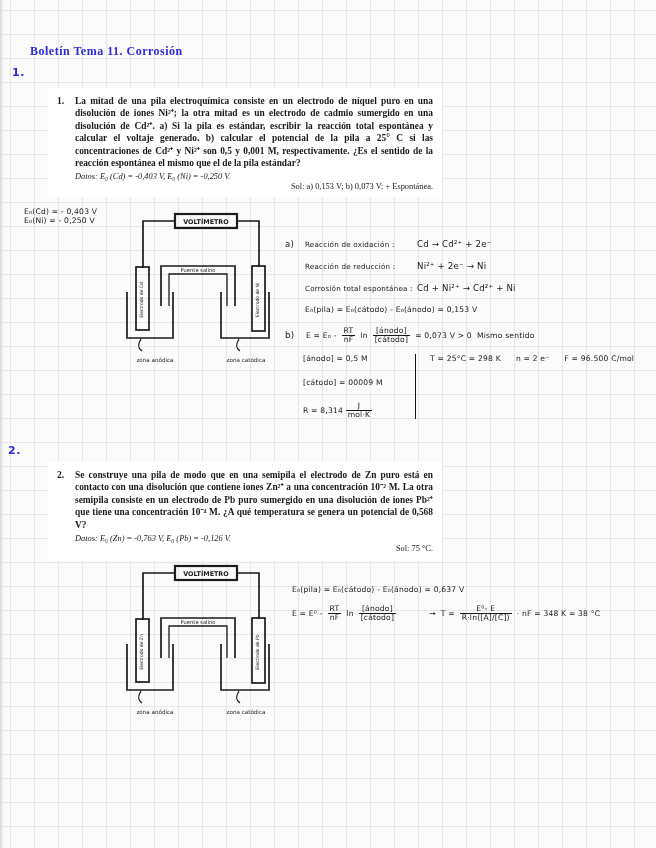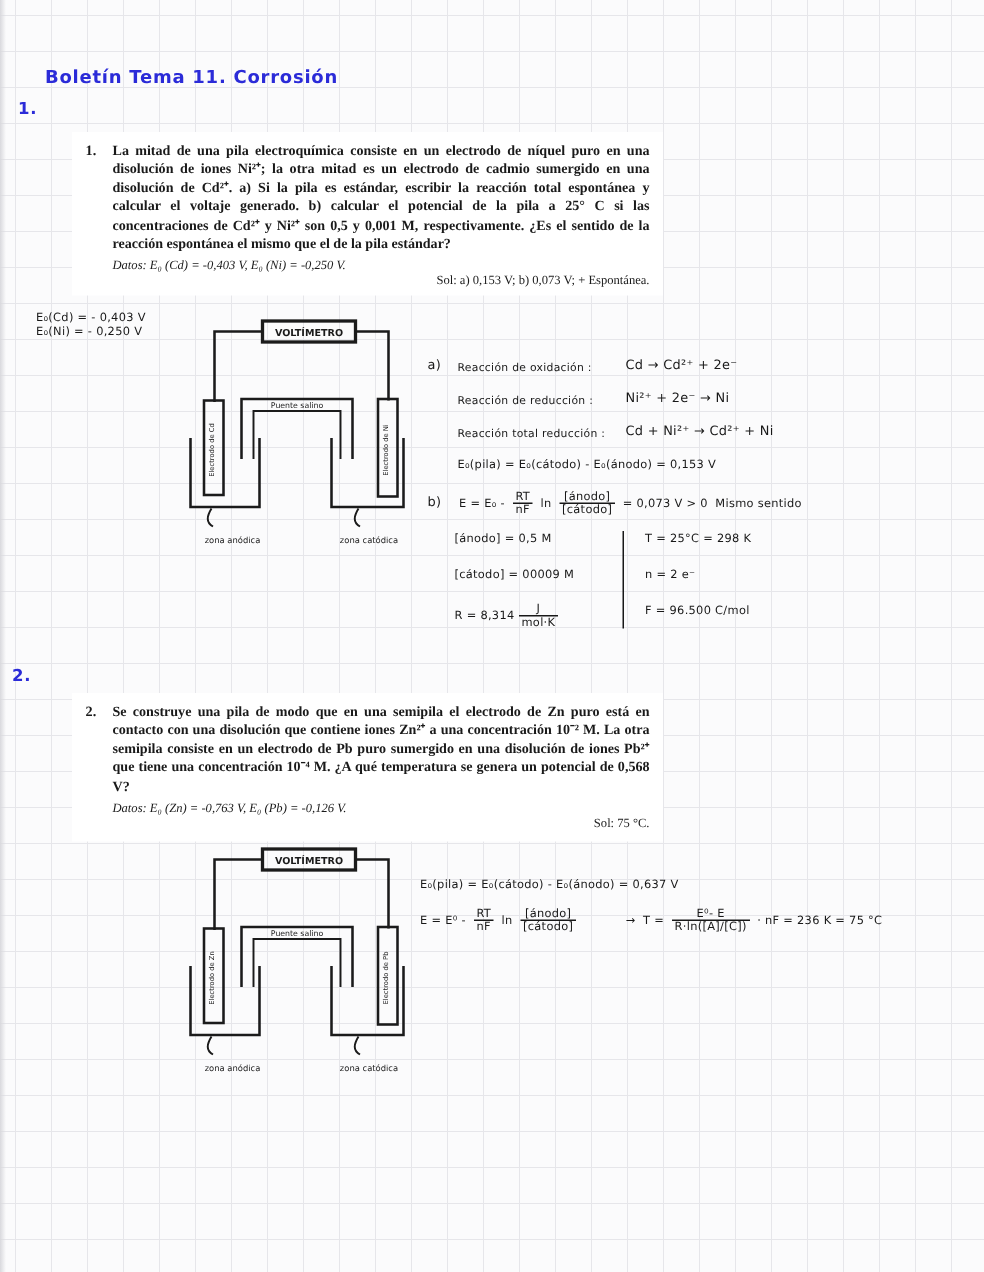--- a/index.html
+++ b/index.html
@@ -11,21 +11,21 @@
       linear-gradient(to right, #e6e6ea 1px, transparent 1px),
       linear-gradient(to bottom, #e6e6ea 1px, transparent 1px);
     background-size:24px 24px;
     background-position:10px 10px;
     overflow:hidden;
     font-family:"DejaVu Sans", sans-serif;
   }
   .page-edge{position:absolute;left:0;top:0;width:4px;height:848px;background:linear-gradient(to right, #d9d9dd, transparent);}
   
   .blue-hand{color:#2b2bd8;font-weight:bold;letter-spacing:0.5px;}
-  .title{position:absolute;left:30px;top:44px;font-size:12px;}
+  .title{position:absolute;left:30px;top:44px;font-size:12px;font-family:Liberation Serif, serif;}
   .mnum1{position:absolute;left:12px;top:66px;font-size:11px;}
   .mnum2{position:absolute;left:8px;top:444px;font-size:11px;}
   
   .problem{
     position:absolute;left:48px;width:394px;background:#ffffff;
     padding:7px 9px 6px 9px;box-sizing:border-box;
     font-family:"Liberation Serif", serif;color:#1a1a1a;
   }
   .p1{top:88px;min-height:107px;}
   .p2{top:462px;min-height:99px;}
@@ -46,22 +46,22 @@
   .sec-a .rxn-label{flex:0 0 112px;font-size:7.2px;}
   .sec-b{position:absolute;left:285px;top:327px;}
   .b-formula{display:flex;align-items:center;gap:5px;}
   .b-label{width:16px;font-size:8.6px;}
   .frac{display:inline-block;text-align:center;vertical-align:middle;line-height:1.05;}
   .frac .num{display:block;border-bottom:1.2px solid #181818;padding:0 2px;}
   .frac .den{display:block;padding:0 2px;}
   .mismo{}
   .b-table{display:flex;margin-top:10px;margin-left:18px;}
   .b-col-left{width:112px;display:flex;flex-direction:column;gap:15px;}
-  .b-col-right{border-left:1.6px solid #181818;padding-left:14px;display:flex;flex-direction:column;gap:15px;}
-  .sec-p2{position:absolute;left:280px;top:585px;}
+  .b-col-right{border-left:1.6px solid #181818;padding-left:14px;display:flex;flex-direction:row;gap:15px;}
+  .sec-p2{position:absolute;left:292px;top:585px;}
   .p2-line1{margin-bottom:11px;}
   .p2-line2{display:flex;align-items:center;gap:5px;}
   .p2-arrowpart{display:flex;align-items:center;gap:5px;margin-left:28px;}
   svg text{font-family:"DejaVu Sans", sans-serif;fill:#1b1b1b;}
   .diagram1{position:absolute;left:115px;top:211px;}
   .diagram2{position:absolute;left:115px;top:563px;}
 </style>
 </head>
 <body>
 
@@ -116,21 +116,21 @@
       <span class="rxn-label">Reacción de oxidación :</span>
       <span class="hand-big">Cd → Cd²⁺ + 2e⁻</span>
     </div>
     <div class="row">
       <span class="alabel"></span>
       <span class="rxn-label">Reacción de reducción :</span>
       <span class="hand-big">Ni²⁺ + 2e⁻ → Ni</span>
     </div>
     <div class="row">
       <span class="alabel"></span>
-      <span class="rxn-label">Reacción total reducción :</span>
+      <span class="rxn-label">Corrosión total espontánea :</span>
       <span class="hand-big">Cd + Ni²⁺ → Cd²⁺ + Ni</span>
     </div>
     <div class="row">
       <span class="alabel"></span>
       <span>E₀(pila) = E₀(cátodo) - E₀(ánodo) = 0,153 V</span>
     </div>
   </div>
 
   <div class="sec-b hand">
     <div class="b-formula">
@@ -215,18 +215,18 @@
         <span class="num">[ánodo]</span>
         <span class="den">[cátodo]</span>
       </span>
       <span class="p2-arrowpart">
         <span>→</span>
         <span>T =</span>
         <span class="frac">
           <span class="num">E⁰- E</span>
           <span class="den">R·ln([A]/[C])</span>
         </span>
-        <span>· nF = 236 K = 75 °C</span>
+        <span>· nF = 348 K = 38 °C</span>
       </span>
     </div>
   </div>
 
 </div>
 
 </body></html>

